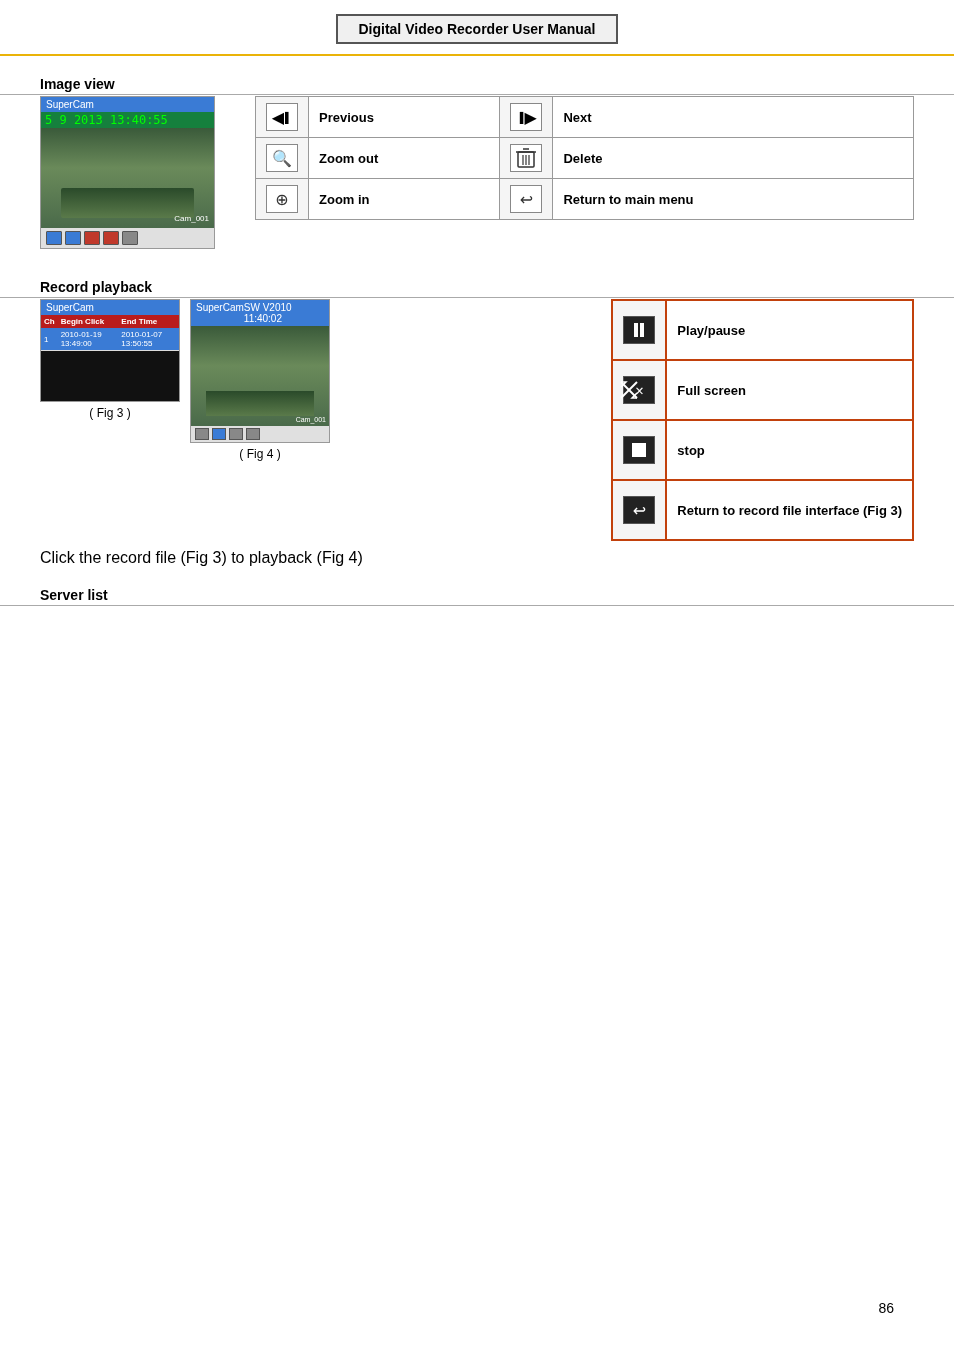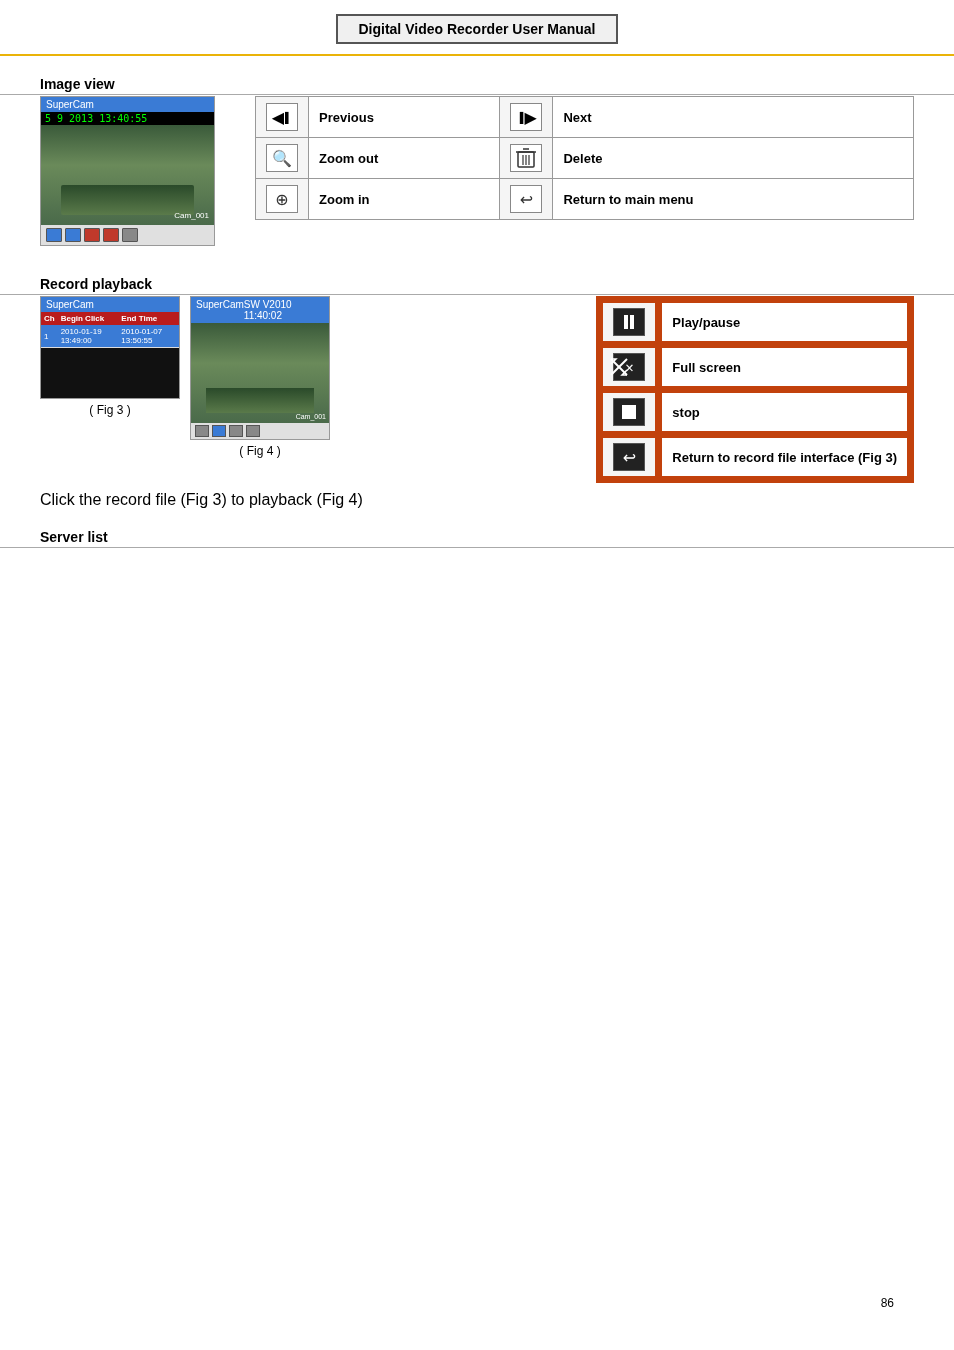--- a/index.html
+++ b/index.html
@@ -59,23 +59,23 @@
     .camera-titlebar {
       background: #3a7bd5;
       color: #fff;
       font-size: 10px;
       padding: 2px 5px;
       display: flex;
       justify-content: space-between;
       align-items: center;
     }
     .camera-timestamp {
-      background: #000000;
+      background: #15803d;
       color: #0f0;
-      font-size: 10px;
+      font-size: 12px;
       padding: 1px 4px;
       font-family: monospace;
     }
     .camera-image-area {
       height: 100px;
       background: linear-gradient(180deg, #3a5a3a 0%, #6a8a5a 40%, #4a6a4a 100%);
       position: relative;
       overflow: hidden;
     }
     .camera-image-area::before {
@@ -257,36 +257,36 @@
       border: 1px solid #555;
     }
     .fig4-btn.blue { background: #3a7bd5; }
 
     .record-icon-table {
       border-collapse: collapse;
       margin-left: auto;
       align-self: flex-start;
     }
     .record-icon-table td {
-      border: 7px solid #c2410c;
-      padding: 5px 10px;
+      border: 2px solid #c2410c;
+      padding: 15px 10px;
       vertical-align: middle;
     }
 
     .click-note {
       font-size: 16px;
       margin-bottom: 16px;
     }
 
     
     .page-number {
       position: absolute;
-      bottom: 40px;
+      bottom: 34px;
       right: 60px;
-      font-size: 12px;
+      font-size: 14px;
     }
     .icon-pause {
       display: inline-flex;
       gap: 2px;
     }
     .icon-pause span {
       display: inline-block;
       width: 4px;
       height: 14px;
       background: #fff;

